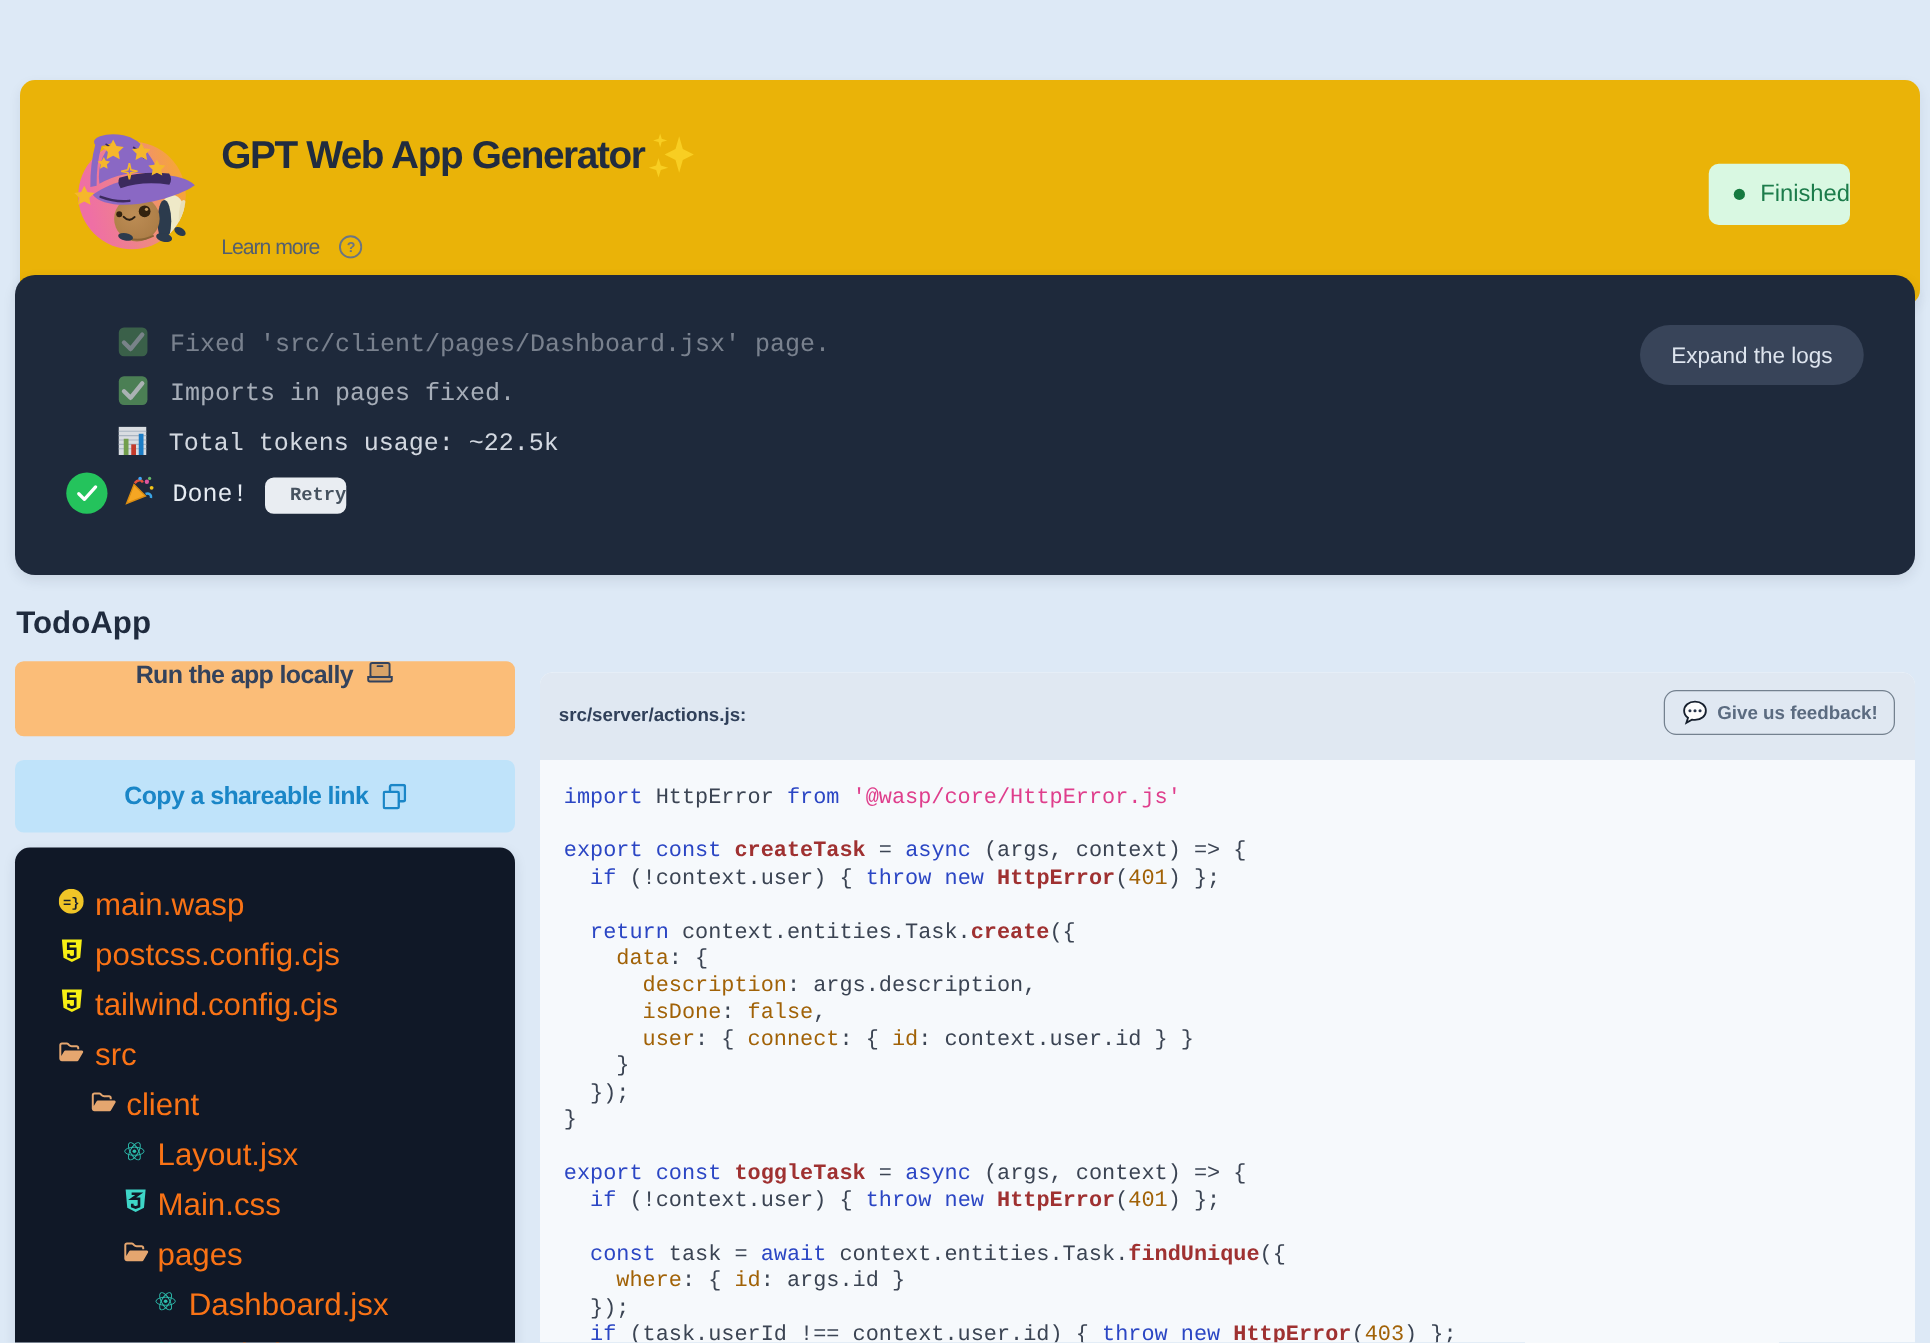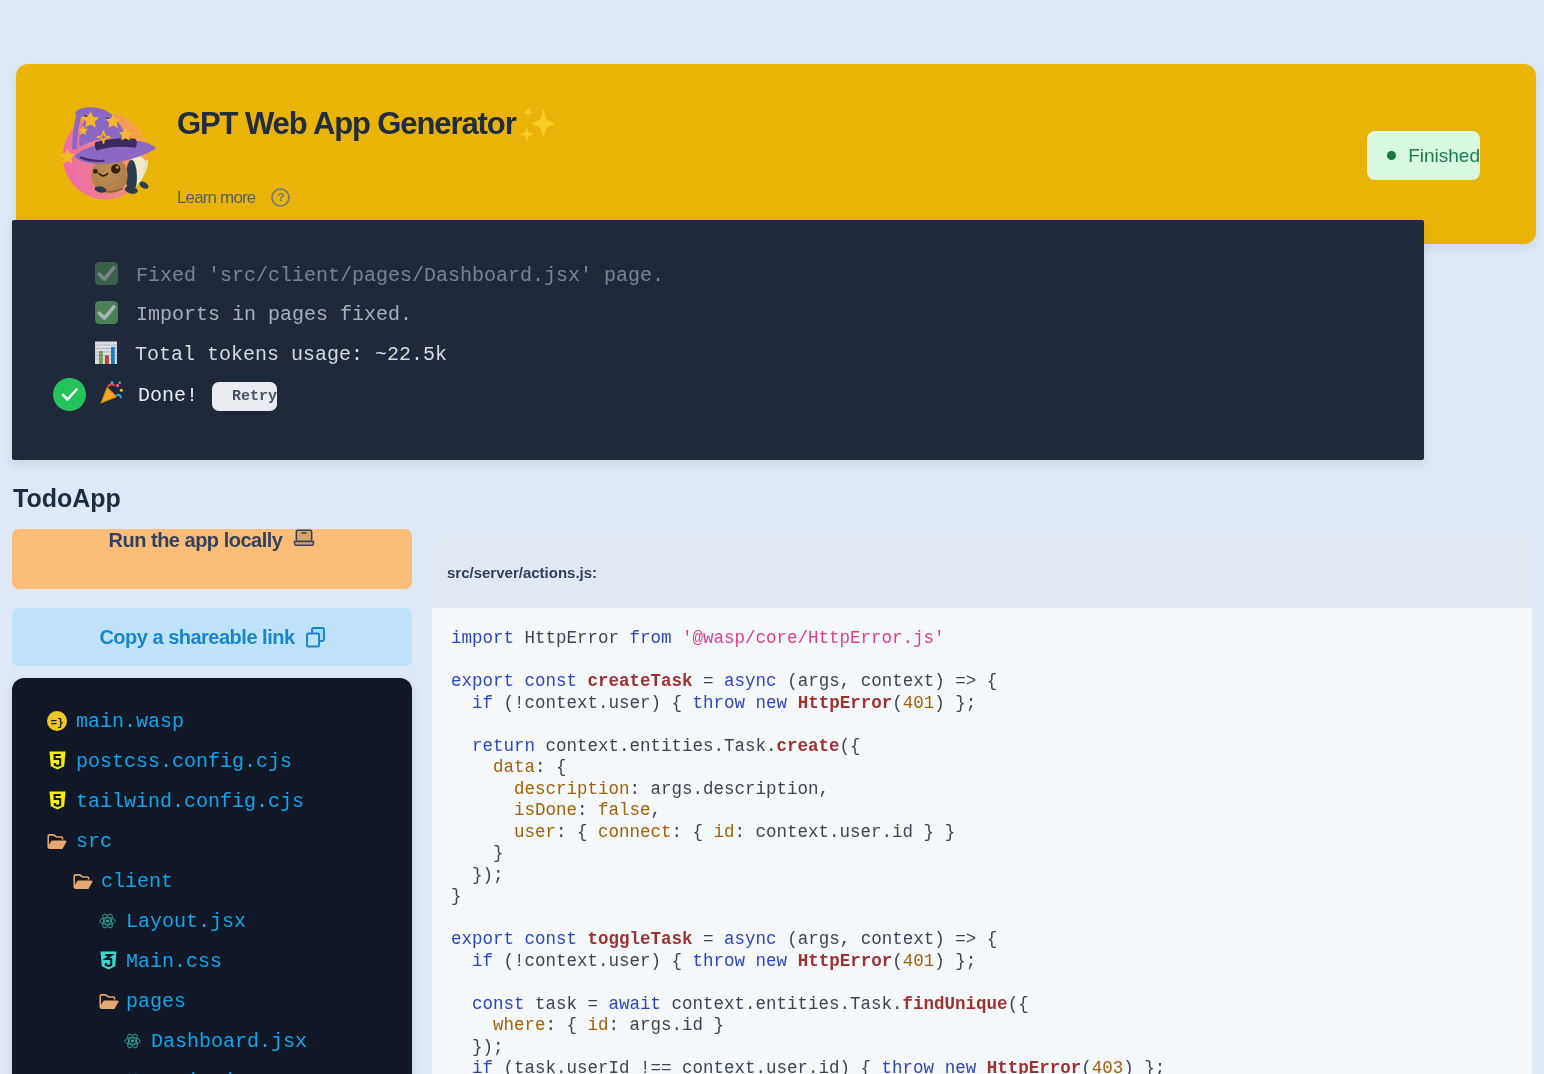--- a/index.html
+++ b/index.html
@@ -9,22 +9,22 @@
 
   .headercard { position:absolute; left:16px; top:16px; width:1520px; height:180px;
     background:#eab308; border-radius:12px; box-shadow:0 4px 10px rgba(30,41,59,.08);margin-top:48px; }
   .title { position:absolute; left:161px; top:42px; font-size:31px; font-weight:bold; color:#212c3f; letter-spacing:-1.1px; }
   .subtitle { position:absolute; left:161px; top:84px; font-size:20px; font-weight:bold; color:#5b6577; letter-spacing:-0.45px; }
   .learnmore { position:absolute; left:161px; top:124px; font-size:17px; color:#545f6e; letter-spacing:-0.85px; }
   .finished { position:absolute; left:1351px; top:67px; width:113px; height:49px; background:#d9f8e2;
     border-radius:8px; color:#1c7c4b; font-size:19px; display:flex; align-items:center; justify-content:flex-end; }
   .finished .dot { width:9px; height:9px; border-radius:50%; background:#157a40; margin-right:12px; }
 
-  .logpanel { position:absolute; left:12px; top:220px; width:1412px; height:240px;
-    background:#1e293b; border-radius:2px; box-shadow:0 4px 10px rgba(30,41,59,.10); }
+  .logpanel { position:absolute; left:12px; top:220px; width:1520px; height:240px;
+    background:#1e293b; border-radius:16px; box-shadow:0 4px 10px rgba(30,41,59,.10); }
   .logrow { position:absolute; left:82px; font-size:20px; color:#e7ecf3; white-space:pre; }
   .logrow svg, .logrow .emo { vertical-align:-5px; margin-right:17px; }
   .expandbtn { position:absolute; left:1300px; top:40px; width:179px; height:48px; background:#384459;
     border-radius:24px; color:#dde4ee; font-size:18px; display:flex; align-items:center; justify-content:center; }
   .retrybtn { display:inline-block; margin-left:14px; width:65px; height:29px; background:#e9edf2;
     border-radius:7px; color:#46525f; font-size:15px; font-weight:bold; text-align:right; line-height:29px;
     font-family:"Liberation Mono", monospace; vertical-align:1px; }
   .checkcircle { position:absolute; left:40.5px; top:158px; width:33px; height:33px; border-radius:50%;
     background:#24c35c; }
 
@@ -32,22 +32,22 @@
 
   .btn-run { position:absolute; left:12px; top:529px; width:400px; height:60px; background:#fbbd78;
     border-radius:7px; color:#33425c; font-size:20px; font-weight:bold; letter-spacing:-0.5px;
     display:flex; align-items:flex-start; justify-content:center; }
   .btn-copy { position:absolute; left:12px; top:608px; width:400px; height:58px; background:#bfe3fa;
     border-radius:7px; color:#1a86c7; font-size:20px; font-weight:bold; letter-spacing:-0.5px;
     display:flex; align-items:center; justify-content:center; }
 
   .treepanel { position:absolute; left:12px; top:678px; width:400px; height:420px;
     background:#101827; border-radius:12px; overflow:hidden; box-shadow:0 4px 10px rgba(30,41,59,.10); }
-  .trow { position:absolute; height:23px; font-size:20px; color:#0ea5e9;
-    font-family:Liberation Mono, monospace; white-space:pre; }
+  .trow { position:absolute; height:23px; font-size:25px; color:#f97316;
+    font-family:Liberation Sans, sans-serif; white-space:pre; }
 
   .codepanel { position:absolute; left:432px; top:538px; width:1100px; height:536px;
     background:#f6f9fc; border-radius:10px 10px 0 0; overflow:hidden; }
   .codehead { position:absolute; left:0; top:0; width:1100px; height:70px; background:#e0e8f2; }
   .codehead .fname { position:absolute; left:15px; top:26px; font-size:15px; font-weight:bold; color:#30405a; }
   .fbbtn { position:absolute; left:899px; top:14px; width:185px; height:36px; border:1.5px solid #74818f;
     border-radius:10px; color:#5b6b80; font-size:15px; font-weight:bold;
     display:flex; align-items:center; justify-content:center; background:transparent; }
   pre.code { position:absolute; left:19px; top:90px; font-family:"Liberation Mono", monospace;
     font-size:17.5px; line-height:21.5px; color:#3b4453; }
@@ -151,20 +151,21 @@
         <path d="M9 6 C11 3.5, 14 3, 15 5.5" stroke="#e5533d" stroke-width="1.8" fill="none"></path>
         <path d="M17 14 C19.5 13, 21.5 14.5, 21 17" stroke="#3aa3e3" stroke-width="1.8" fill="none"></path>
         <circle cx="18" cy="5" r="1.6" fill="#e056a0"></circle>
         <circle cx="21.5" cy="9.5" r="1.4" fill="#f5c518"></circle>
         <circle cx="13" cy="2.5" r="1.3" fill="#42a5f5"></circle>
         <circle cx="20" cy="2.5" r="1.2" fill="#66bb6a"></circle>
       </svg>Done!<span class="retrybtn">Retry</span></div>
   <div class="checkcircle"><svg width="33" height="33" viewBox="0 0 33 33">
         <path d="M10 17 L14.5 21.5 L23.5 11.5" fill="none" stroke="#fff" stroke-width="2.6" stroke-linecap="round" stroke-linejoin="round"></path>
       </svg></div>
+  <div class="expandbtn">Expand the logs</div>
 </div>
 
 <div class="todoapp">TodoApp</div>
 <div class="btn-run">Run the app locally&nbsp;<svg style="margin-left:6px;" width="22" height="18" viewBox="0 0 24 20">
       <rect x="3.5" y="1.5" width="17" height="12.5" rx="1.5" fill="#d8a368" stroke="#33425c" stroke-width="1.7"></rect>
       <rect x="9" y="3.6" width="6" height="1.6" rx="0.8" fill="#33425c"></rect>
       <path d="M1.5 14 h21 v2.5 a1.5 1.5 0 0 1 -1.5 1.5 h-18 a1.5 1.5 0 0 1 -1.5 -1.5 z" fill="#d8a368" stroke="#33425c" stroke-width="1.7"></path>
     </svg></div>
 <div class="btn-copy">Copy a shareable link&nbsp;<svg style="margin-left:6px;" width="19" height="21" viewBox="0 0 19 21">
       <rect x="6" y="1" width="12" height="13" rx="1.5" fill="#a8d9f8" stroke="#1a86c7" stroke-width="1.9"></rect>
@@ -229,20 +230,26 @@
         <ellipse rx="10" ry="4.2"></ellipse>
         <ellipse rx="10" ry="4.2" transform="rotate(60)"></ellipse>
         <ellipse rx="10" ry="4.2" transform="rotate(120)"></ellipse>
       </g>
     </svg>
 </div>
 
 <div class="codepanel">
   <div class="codehead">
     <div class="fname">src/server/actions.js:</div>
+    <div class="fbbtn"><svg style="margin-right:7px;" width="22" height="22" viewBox="0 0 24 24">
+          <path d="M12 2.5 C6.5 2.5 2.5 6 2.5 10.5 C2.5 13 3.8 15.2 5.9 16.6 L4.5 21 L9.3 18.2 C10.2 18.4 11.1 18.5 12 18.5 C17.5 18.5 21.5 15 21.5 10.5 C21.5 6 17.5 2.5 12 2.5 Z" fill="#fdfdfd" stroke="#17202e" stroke-width="1.6"></path>
+          <circle cx="7.6" cy="10.5" r="1.35" fill="#273349"></circle>
+          <circle cx="12" cy="10.5" r="1.35" fill="#273349"></circle>
+          <circle cx="16.4" cy="10.5" r="1.35" fill="#273349"></circle>
+        </svg>Give us feedback!</div>
   </div>
   <pre class="code"><span class="kw">import</span> HttpError <span class="kw">from</span> <span class="st">'@wasp/core/HttpError.js'</span>
 
 <span class="kw">export</span> <span class="kw">const</span> <span class="ti">createTask</span> = <span class="kw">async</span> (args, context) =&gt; {
   <span class="kw">if</span> (!context.user) { <span class="kw">throw</span> <span class="kw">new</span> <span class="ti">HttpError</span>(<span class="at">401</span>) };
 
   <span class="kw">return</span> context.entities.Task.<span class="ti">create</span>({
     <span class="at">data</span>: {
       <span class="at">description</span>: args.description,
       <span class="at">isDone</span>: <span class="at">false</span>,

